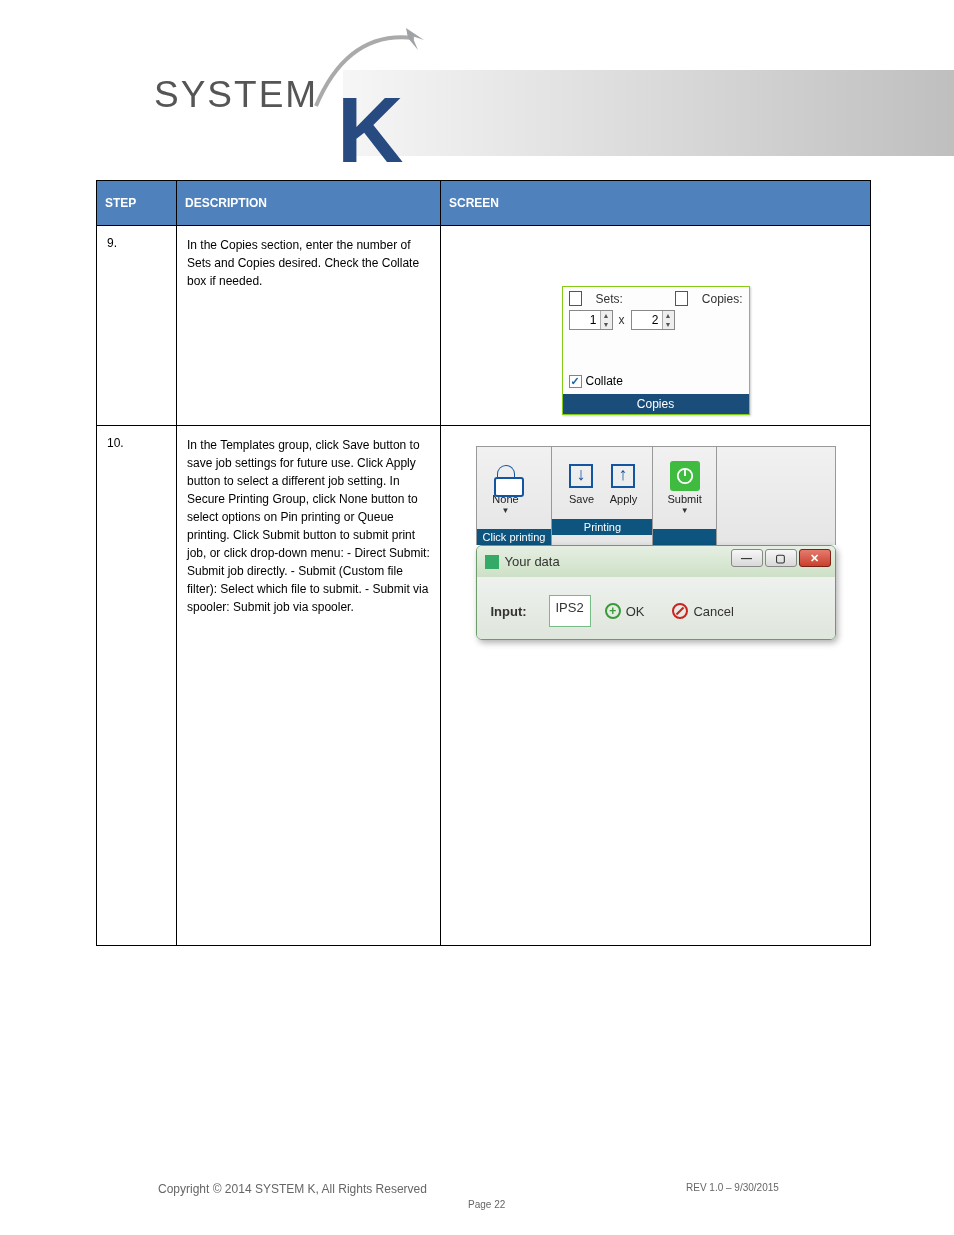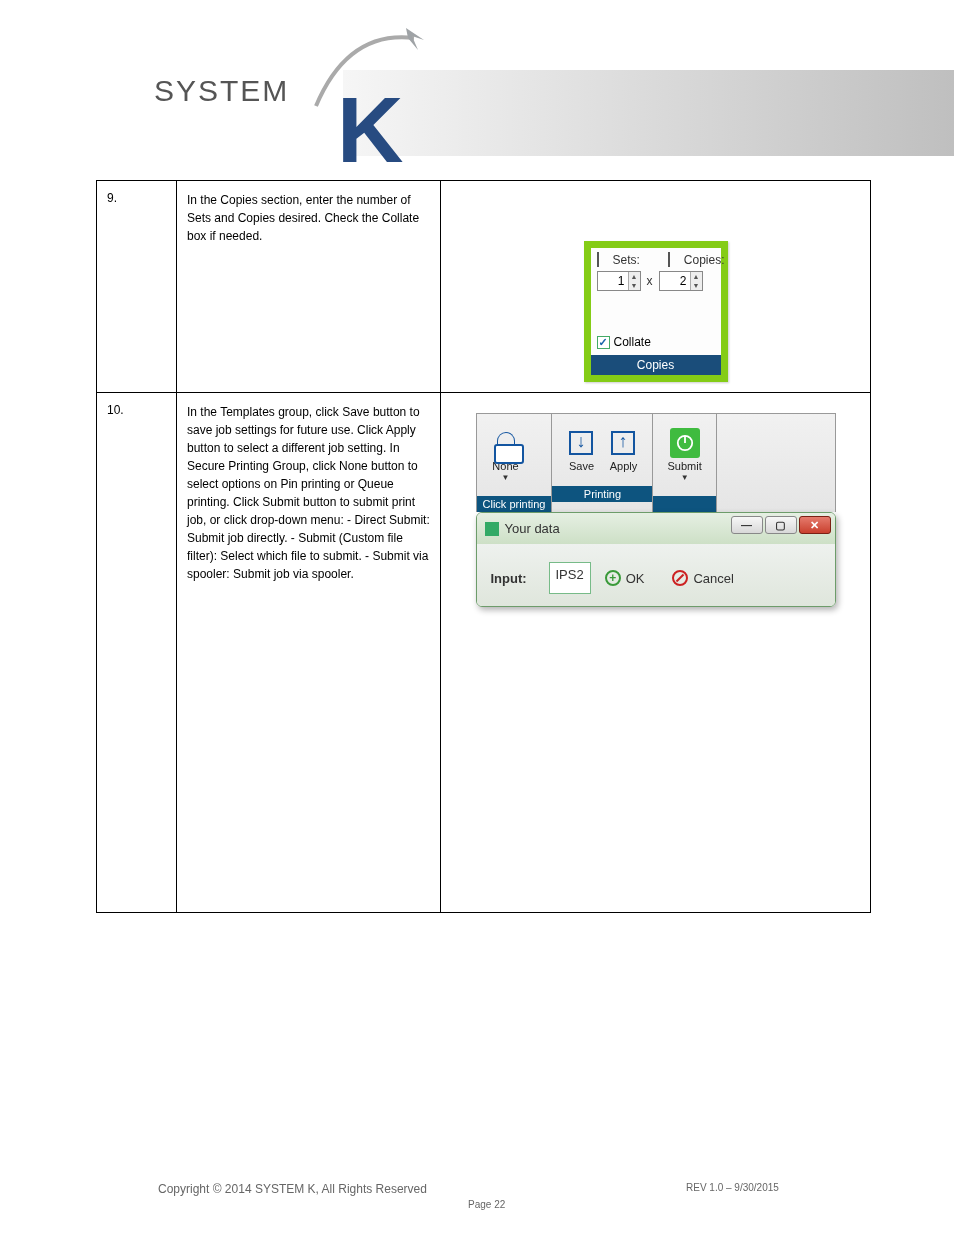--- a/index.html
+++ b/index.html
@@ -2,39 +2,39 @@
 <html><head>
 <meta charset="utf-8">
 <style>
   * { box-sizing: border-box; margin: 0; padding: 0; }
   body { width: 954px; height: 1235px; font-family: Arial, sans-serif; background: #fff; position: relative; }
 
   
   .hdr { position: absolute; left: 0; right: 0; top: 70px; height: 86px;
          background: linear-gradient(to right, #fff 0%, #fff 36%, #f6f6f6 36%, #bfbfbf 100%); }
   .logo { position: absolute; left: 24px; top: 18px; width: 370px; height: 140px; z-index: 2; }
-  .logo-system { position: absolute; left: 130px; top: 56px; font-size: 30px; letter-spacing: 2px; color:#555; font-weight: 300; }
+  .logo-system { position: absolute; left: 130px; top: 56px; font-size: 37px; letter-spacing: 2px; color:#555; font-weight: 300; }
   .logo-software { position: absolute; left: 20px; top: 92px; font-size: 44px; font-weight: 900; letter-spacing: 1px; color:#222; }
   .logo-k { position: absolute; left: 313px; top: 60px; font-size: 92px; font-weight: 900; color:#274b81; font-family: "Arial Black", Arial, sans-serif; }
   .logo-swoosh { position: absolute; left: 282px; top: 10px; width: 120px; height: 90px; }
 
   
   .tbl { position: absolute; left: 96px; top: 180px; width: 774px; border: 1px solid #000; border-collapse: collapse; table-layout: fixed; }
   .tbl col.c1 { width: 80px; }
   .tbl col.c2 { width: 264px; }
   .tbl col.c3 { width: 430px; }
   .tbl th { background: #4f81bd; color:#fff; border:1px solid #000; height: 45px; font-size:12px; font-weight:bold; text-align:left; padding:8px; }
   .tbl td { border:1px solid #000; vertical-align: top; font-size:12px; padding:10px; }
   .row2 td { height: 200px; }
   .row3 td { height: 520px; }
   .step-num { font-size: 14px; }
   .step-desc { font-size: 12px; line-height: 1.5; }
 
   
-  .copies-panel { width: 144px; margin: 0 auto; border:7px solid #84cc16; background:#fdfdfd;
+  .copies-panel { width: 188px; margin: 0 auto; border:1px solid #84cc16; background:#fdfdfd;
                   box-shadow: 1px 1px 2px rgba(0,0,0,.2); font-size:12px; }
   .copies-body { padding: 4px 6px 6px 6px; display:flex; flex-direction:column; gap:4px; }
   .copies-top { display:flex; gap:14px; align-items:center; }
   .doc-ico { width:13px; height:15px; border:1px solid #555; position:relative; background:#fff; }
   .doc-ico::after { content:""; position:absolute; left:-3px; top:-3px; width:13px; height:15px; border:1px solid #999; background:#fff; z-index:-1; }
   .copies-top .lbl { color:#333; }
   .copies-row2 { display:flex; align-items:center; gap:6px; }
   .spin { display:flex; align-items:center; border:1px solid #888; height:20px; background:#fff; min-width:44px; }
   .spin .val { flex:1; text-align:right; padding:0 3px; font-size:12px; }
   .spin .btns { display:flex; flex-direction:column; width:12px; }
@@ -100,20 +100,25 @@
   <div class="logo-k">K</div>
 </div>
 
 <table class="tbl">
   <colgroup>
       <col class="c1">
       <col class="c2">
       <col class="c3">
     </colgroup>
   <tbody>
+      <tr>
+    <th>STEP</th>
+    <th>DESCRIPTION</th>
+    <th>SCREEN</th>
+  </tr>
   <tr class="row2">
     <td class="step-num">9.</td>
     <td class="step-desc">In the Copies section, enter the number of Sets and Copies desired.
 
 Check the Collate box if needed.</td>
     <td>
       <div style="height:50px"></div>
       <div class="copies-panel">
         <div class="copies-body">
           <div class="copies-top">

